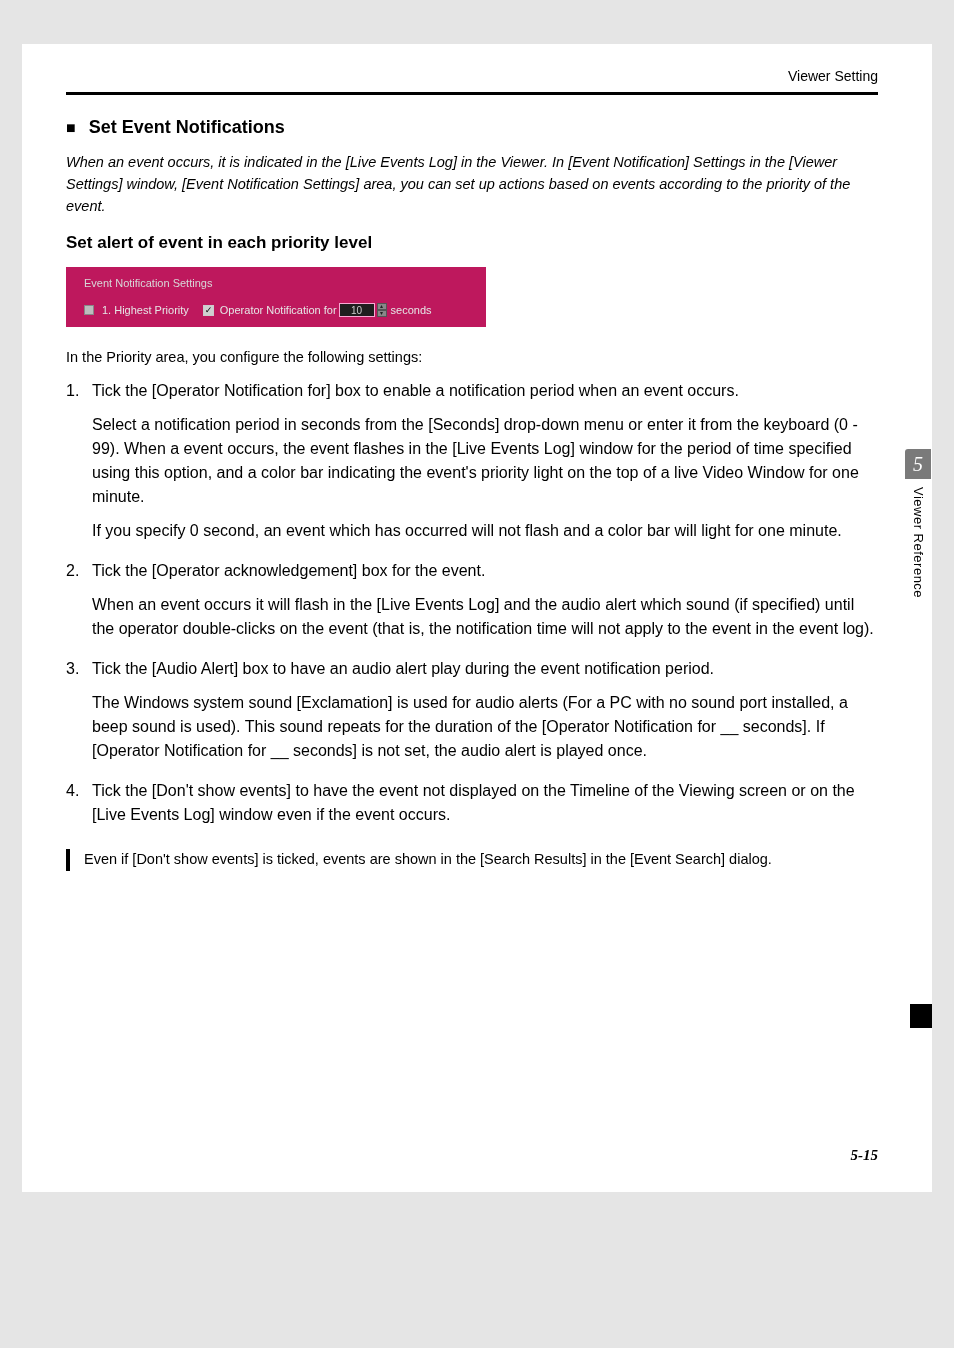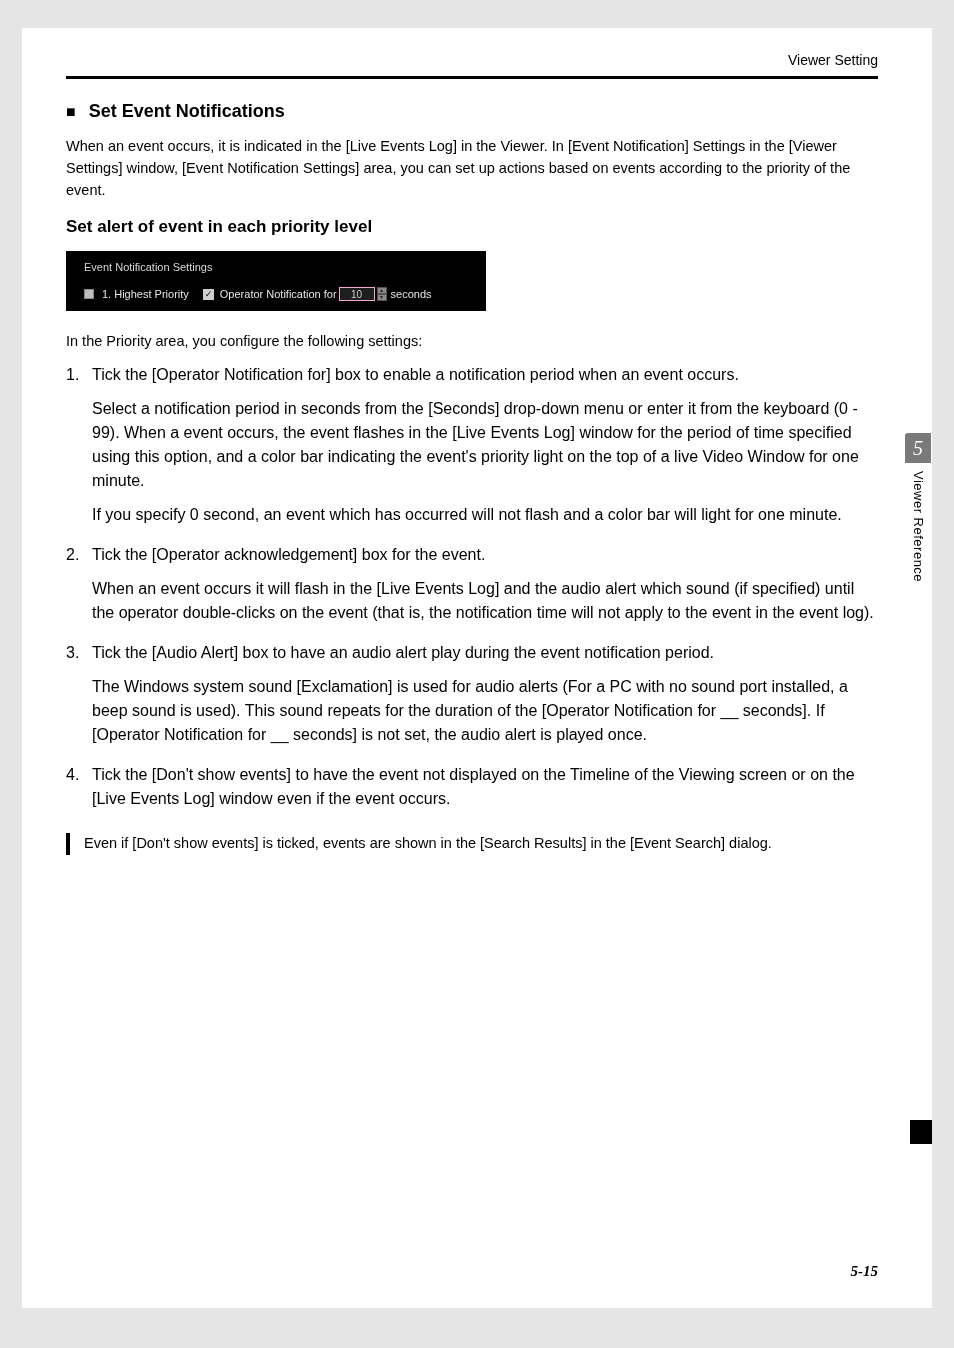--- a/index.html
+++ b/index.html
@@ -8,23 +8,23 @@
     font-family: Arial, Helvetica, sans-serif;
     width: 954px;
     height: 1348px;
     position: relative;
     color: #000;
   }
   .page {
     background: #fff;
     position: absolute;
     left: 22px;
-    top: 28px;
+    top: 44px;
     width: 910px;
-    height: 1280px;
+    height: 1148px;
     padding: 24px 54px 0 44px;
   }
   .header-section {
     text-align: right;
     font-size: 14px;
     padding-bottom: 6px;
     margin-bottom: 2px;
   }
   .header-rule {
     border-top: 3px solid #000;
@@ -33,29 +33,30 @@
   .h1 {
     font-size: 18px;
     font-weight: bold;
     margin-bottom: 14px;
   }
   .h1 .bullet { font-size: 16px; margin-right: 8px; }
   .para {
     font-size: 14.5px;
     line-height: 1.5;
     margin-bottom: 14px;
+    font-style: italic;
   }
   .h2 {
     font-size: 17px;
     font-weight: bold;
     margin-top: 16px;
     margin-bottom: 14px;
   }
   .settings-panel {
-    background: #000000;
+    background: #be185d;
     width: 420px;
     padding: 10px 4px 10px 18px;
     color: #e6e6e6;
     font-size: 11px;
     margin-bottom: 20px;
   }
   .settings-panel .panel-title {
     color: #d8d8d8;
     font-size: 11px;
     margin-bottom: 14px;

